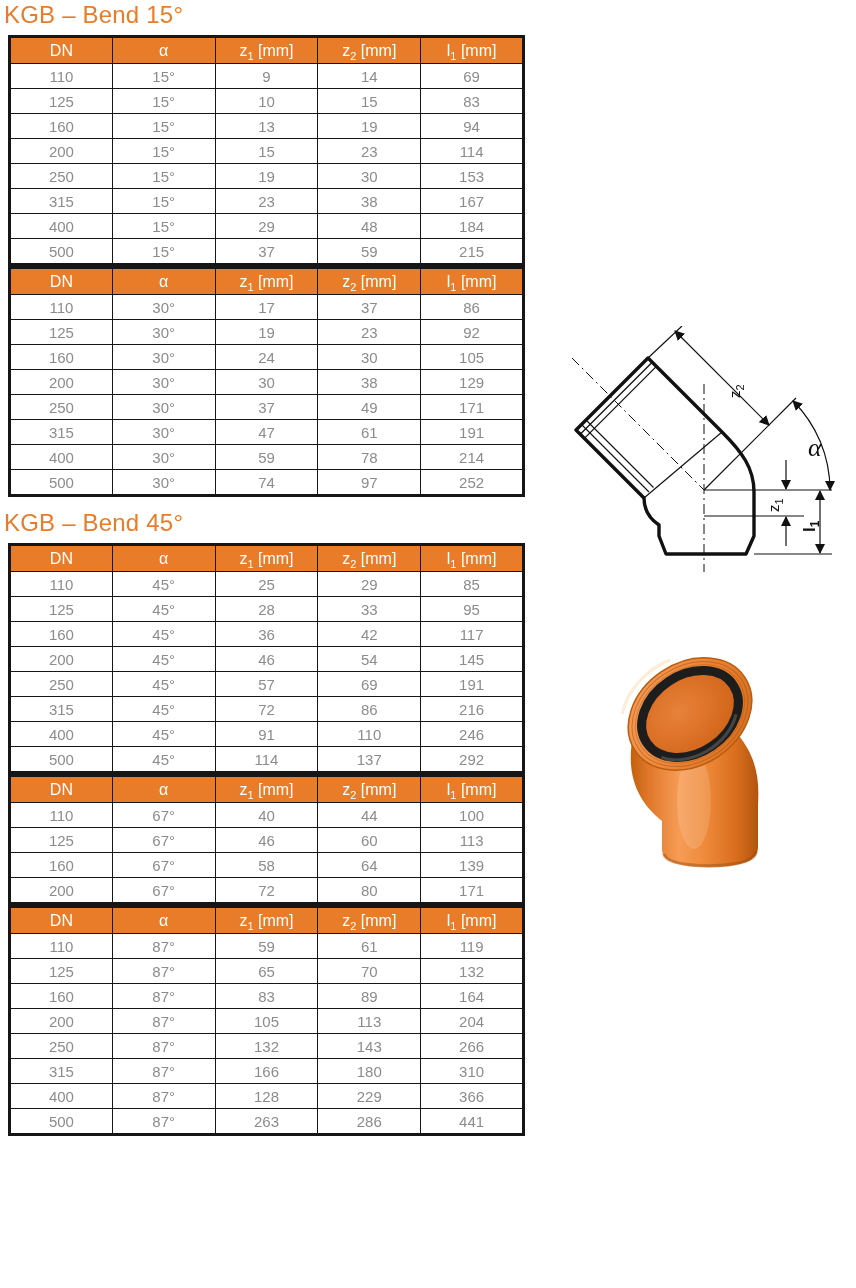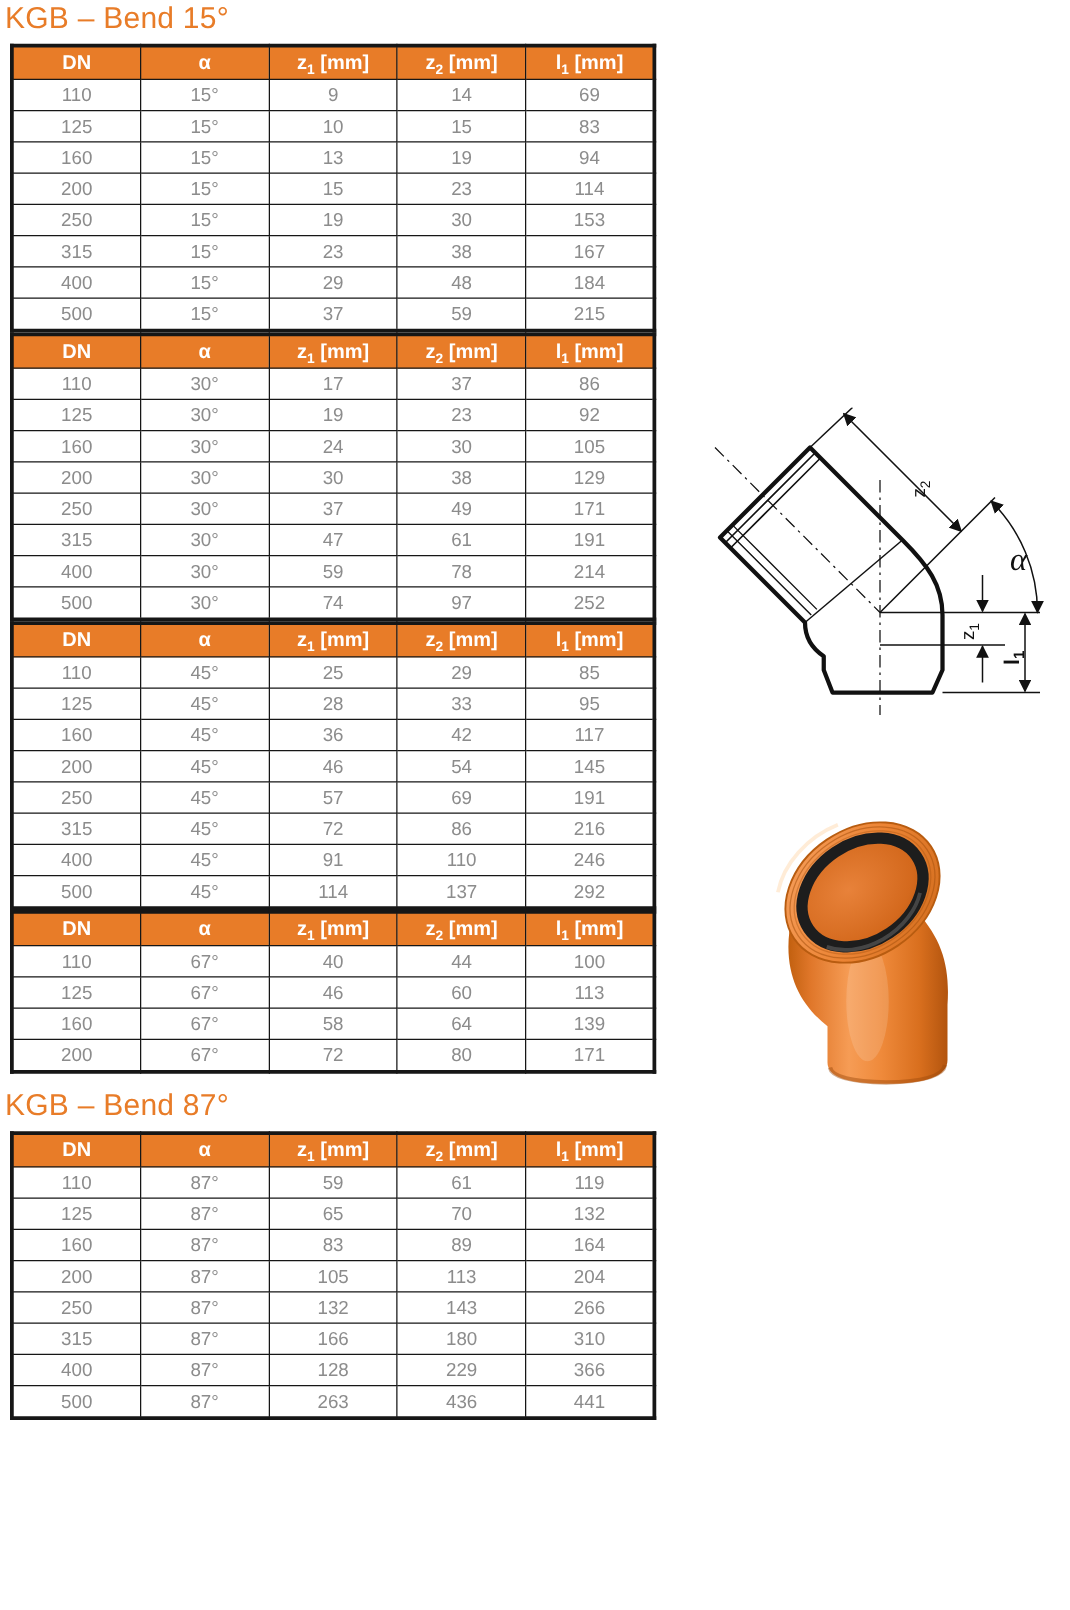--- a/index.html
+++ b/index.html
@@ -19,21 +19,21 @@
   table.spec {
     border-collapse:collapse;
     width:517px;
     margin-left:8px;
     table-layout:fixed;
     border:3px solid #161616;
   }
   table.spec th {
     background:#E87C28;
     color:#ffffff;
-    font-weight:700;
+    font-weight:400;
     font-size:16px;
     height:25px;
     border:1px solid #161616;
     text-align:center;
     padding:0;
   }
   table.spec td {
     color:#8C8C8C;
     font-size:15px;
     text-align:center;
@@ -199,20 +199,21 @@
             <td>30°</td>
             <td>74</td>
             <td>97</td>
             <td>252</td>
           </tr>
         </tbody>
     </table>
   </section>
 
   <section class="block">
+    <h2 class="title">KGB – Bend 45°</h2>
     <table class="spec">
       <thead>
         <tr>
           <th><span>DN</span><sub></sub><span class="unit"></span></th>
           <th><span>α</span><sub></sub><span class="unit"></span></th>
           <th><span>z</span><sub>1</sub><span class="unit"> [mm]</span></th>
           <th><span>z</span><sub>2</sub><span class="unit"> [mm]</span></th>
           <th><span>l</span><sub>1</sub><span class="unit"> [mm]</span></th>
         </tr>
       </thead>
@@ -315,21 +316,20 @@
             <td>67°</td>
             <td>72</td>
             <td>80</td>
             <td>171</td>
           </tr>
         </tbody>
     </table>
   </section>
 
   <section class="block">
-    <h2 class="title">KGB – Bend 87°</h2>
     <table class="spec">
       <thead>
         <tr>
           <th><span>DN</span><sub></sub><span class="unit"></span></th>
           <th><span>α</span><sub></sub><span class="unit"></span></th>
           <th><span>z</span><sub>1</sub><span class="unit"> [mm]</span></th>
           <th><span>z</span><sub>2</sub><span class="unit"> [mm]</span></th>
           <th><span>l</span><sub>1</sub><span class="unit"> [mm]</span></th>
         </tr>
       </thead>
@@ -380,21 +380,21 @@
             <td>400</td>
             <td>87°</td>
             <td>128</td>
             <td>229</td>
             <td>366</td>
           </tr>
           <tr>
             <td>500</td>
             <td>87°</td>
             <td>263</td>
-            <td>436</td>
+            <td>286</td>
             <td>441</td>
           </tr>
         </tbody>
     </table>
   </section>
 
   <div class="diagram">
     <svg width="268" height="250" viewBox="0 -2 268 250" xmlns="http://www.w3.org/2000/svg">
       <defs>
         <marker id="ah" viewBox="0 0 10 10" refX="9" refY="5" markerWidth="8.5" markerHeight="8.5" orient="auto-start-reverse">

